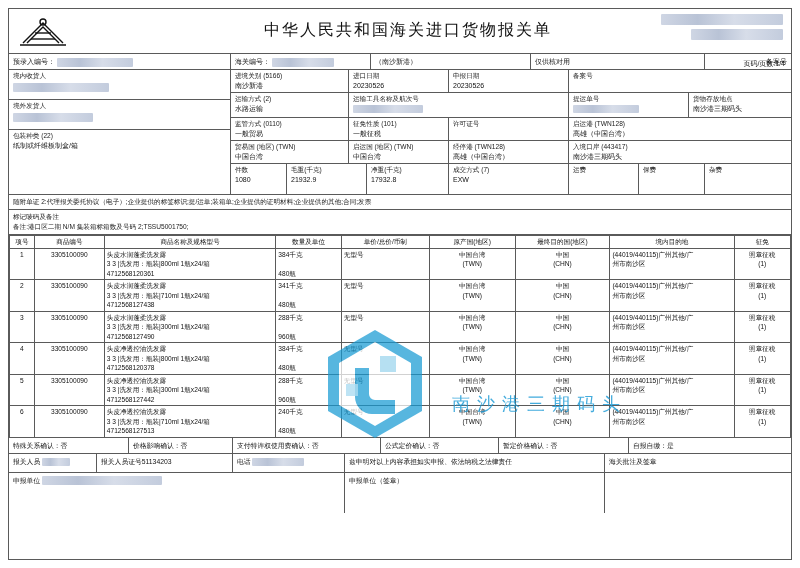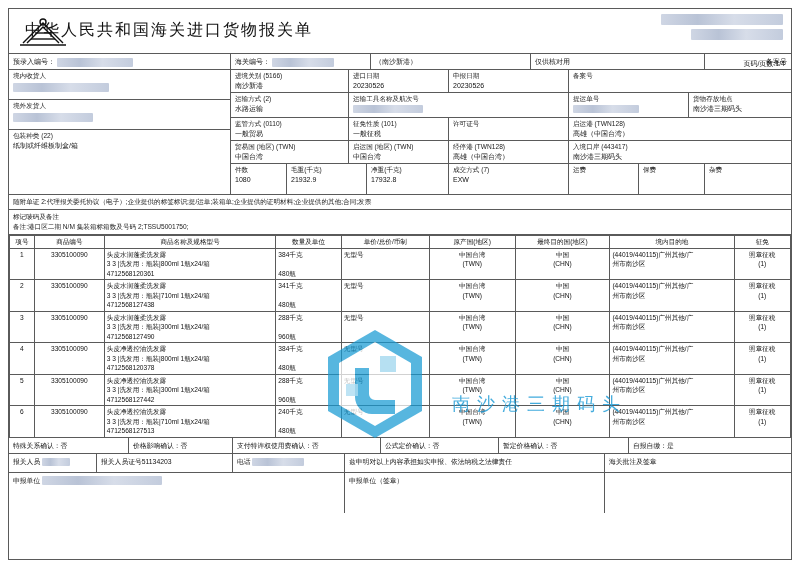--- a/index.html
+++ b/index.html
@@ -8,21 +8,21 @@
     background:#ffffff;
     font-family:"Liberation Sans","DejaVu Sans",sans-serif;
     font-size:7px;color:#111;
   }
   .page{position:relative;width:800px;height:568px;box-sizing:border-box;}
   .sheet{position:absolute;left:8px;top:8px;width:784px;height:552px;border:1px solid #5a5a5a;box-sizing:border-box;background:#fff;}
 
   
   .hdr{position:relative;height:44px;border-bottom:1px solid #5a5a5a;}
   .logo{position:absolute;left:8px;top:6px;width:52px;height:34px;}
-  .title{position:absolute;left:16px;right:0;top:11px;text-align:left;font-size:16px;letter-spacing:2px;color:#111;font-weight:normal;}
+  .title{position:absolute;left:16px;right:0;top:11px;text-align:center;font-size:16px;letter-spacing:2px;color:#111;font-weight:normal;}
   .redact{background:linear-gradient(90deg,#cfd6e4 0%,#b9c3d6 30%,#d7dde9 60%,#c3ccdd 100%);display:inline-block;border-radius:1px;vertical-align:middle;}
   .hdr-redact1{position:absolute;right:8px;top:5px;width:122px;height:11px;}
   .hdr-redact2{position:absolute;right:8px;top:20px;width:92px;height:11px;}
 
   
   .row{display:flex;border-bottom:1px solid #5a5a5a;}
   .cell{position:relative;border-right:1px solid #5a5a5a;box-sizing:border-box;padding:1px 3px;min-height:13px;}
   .cell:last-child{border-right:none;}
   .lbl{color:#222;font-size:7px;line-height:11px;white-space:nowrap;}
   .nb{border-right:none;}

